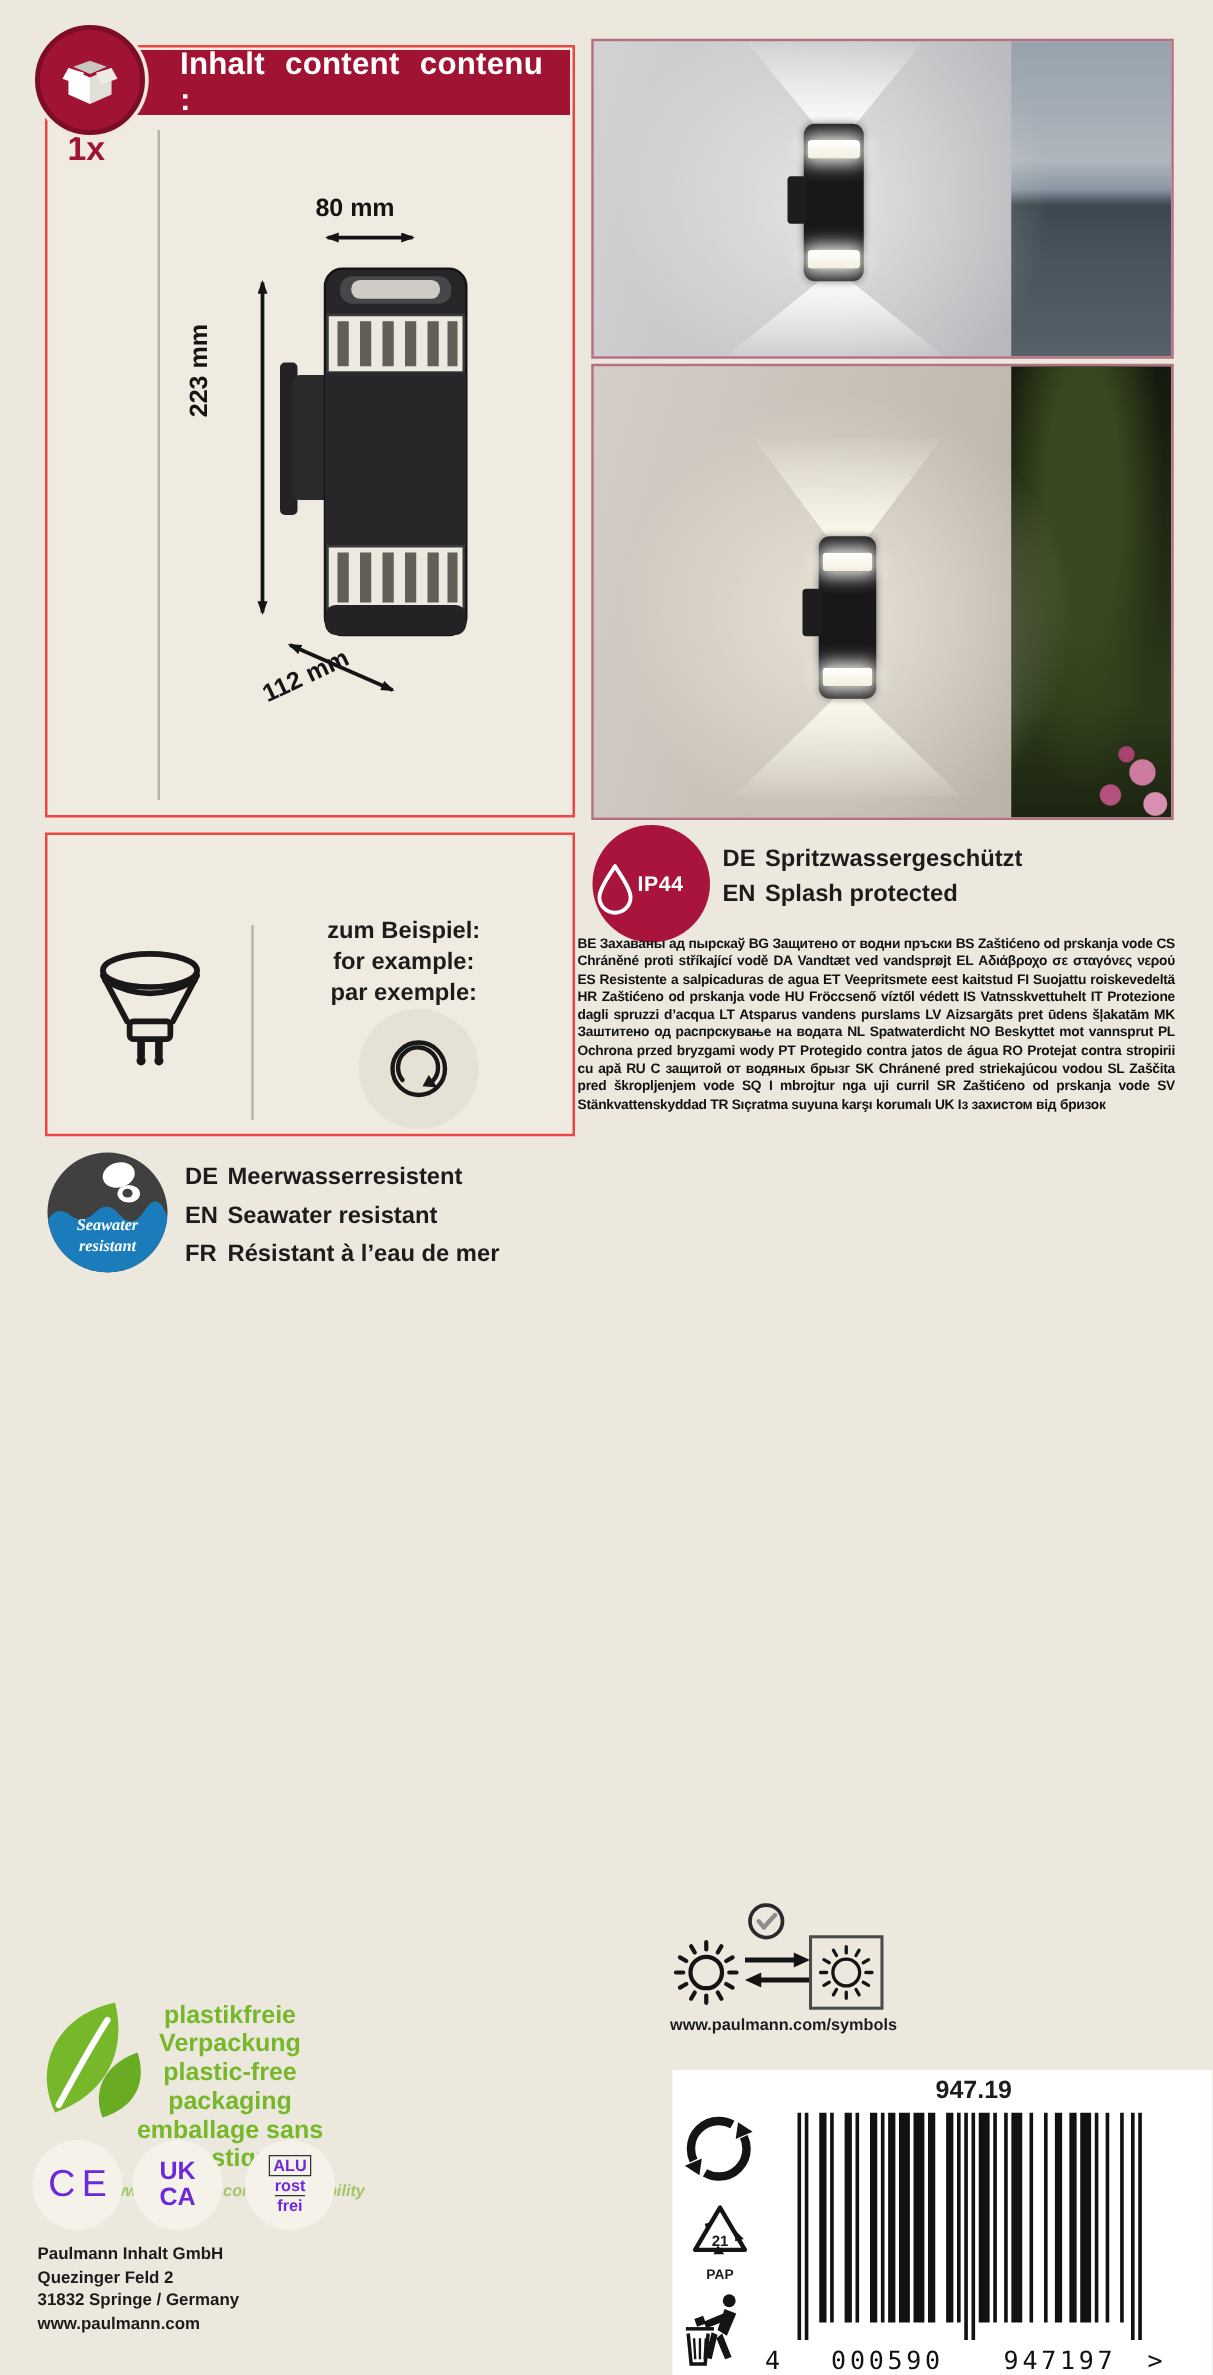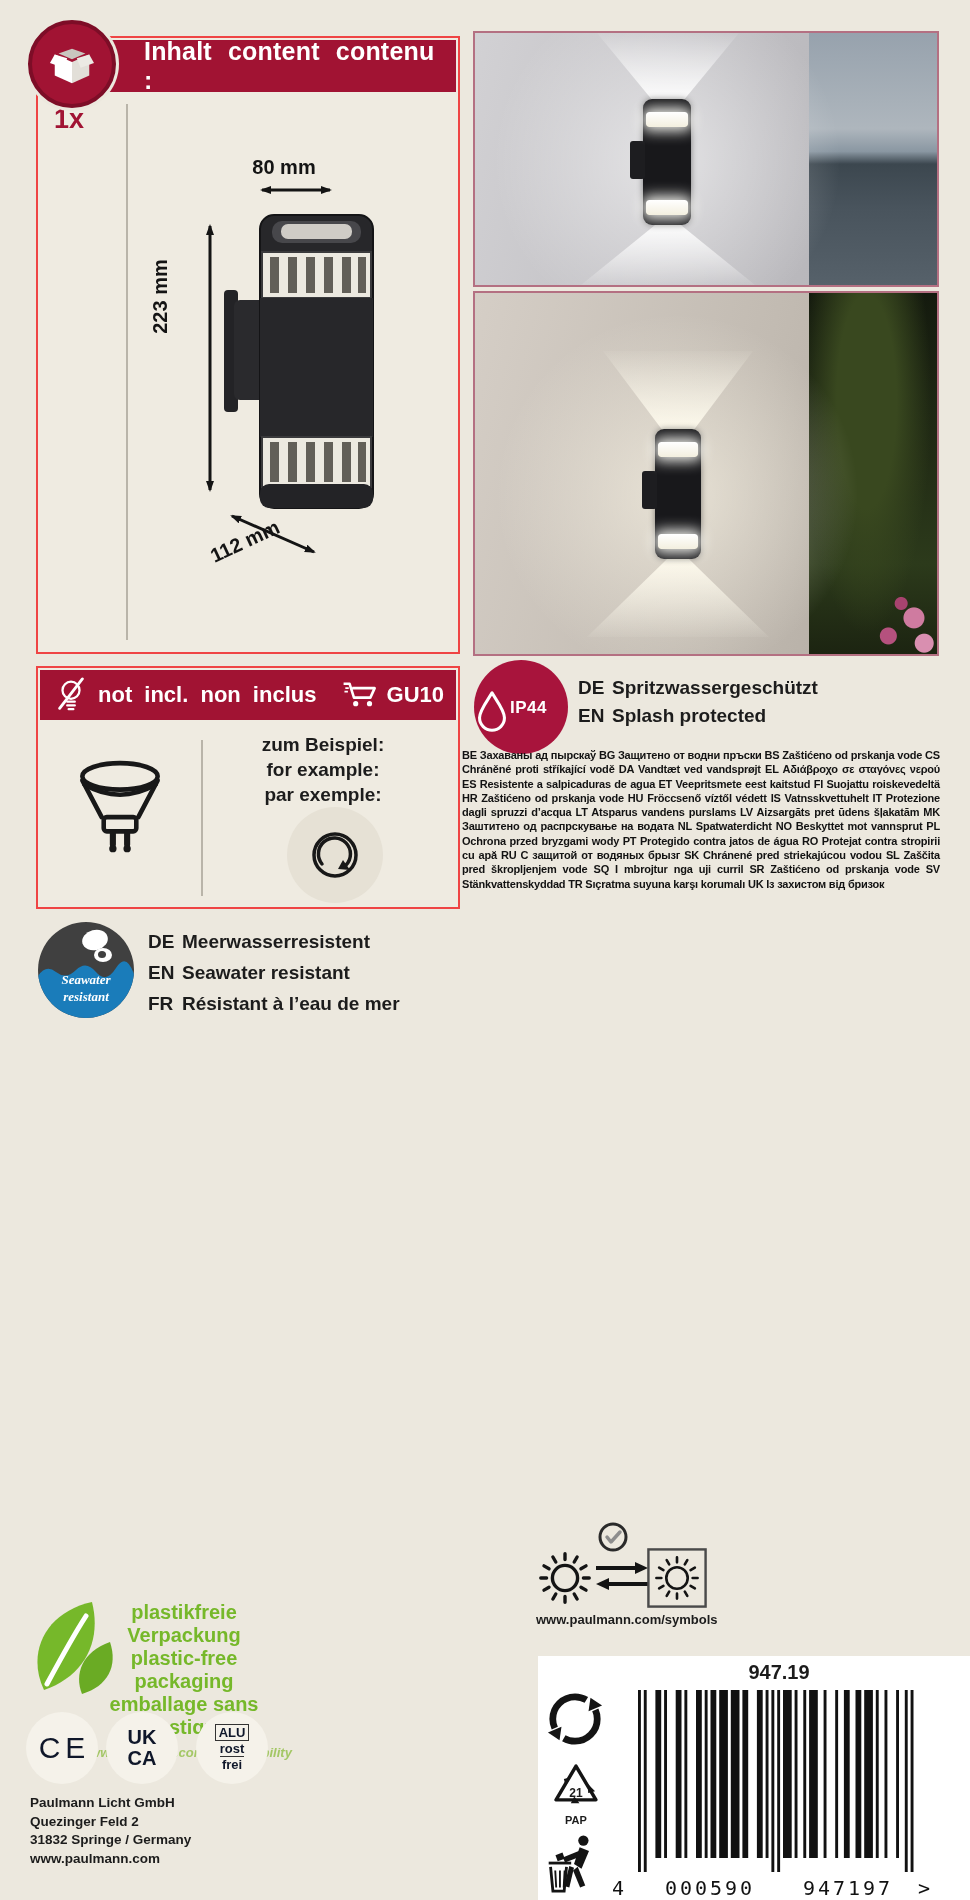--- a/index.html
+++ b/index.html
@@ -76,21 +76,21 @@
   .sea-text{position:absolute;width:96px;text-align:center;color:#fff;font-size:13px;font-weight:bold;font-style:italic;}
   .sea-rows{position:absolute;left:148px;top:926px;font-size:19px;font-weight:bold;line-height:31px;}
   
   .symbols-url{position:absolute;left:536px;top:1612px;font-size:13px;font-weight:bold;}
   
   .sus-text{position:absolute;left:80px;top:1601px;width:208px;text-align:center;color:#76b82a;
     font-size:20px;font-weight:bold;line-height:23px;}
   .sus-url{font-size:13px;font-style:italic;font-weight:bold;color:#a3c765;margin-top:2px;}
   
   .cert{position:absolute;top:1712px;width:72px;height:72px;border-radius:50%;background:#f5f2ea;
-    display:flex;flex-direction:column;align-items:center;justify-content:center;color:#0f172a;}
+    display:flex;flex-direction:column;align-items:center;justify-content:center;color:#6d28d9;}
   .cert-ce{left:26px;font-size:30px;letter-spacing:5px;text-indent:5px;}
   .cert-ukca{left:106px;font-size:20px;font-weight:bold;line-height:21px;}
   .cert-alu{left:196px;font-size:13px;font-weight:bold;line-height:15px;}
   .alu-box{border:1.5px solid #333;padding:0 3px;}
   .rost{border-bottom:1.5px solid #333;}
   
   .address{position:absolute;left:30px;top:1794px;font-size:13.5px;font-weight:bold;line-height:18.5px;}
   
   .white-box{position:absolute;left:538px;top:1656px;width:432px;height:244px;background:#fff;}
   .article{position:absolute;left:96px;top:5px;width:290px;text-align:center;font-size:20px;font-weight:bold;}
@@ -196,39 +196,20 @@
        background:linear-gradient(to bottom,rgba(255,252,240,.95),rgba(255,252,240,.06));"></div>
   <div class="glow" style="background:radial-gradient(circle at 202px 202px,rgba(255,250,235,.6),transparent 55%);"></div>
   <div class="lamp" style="left:180px;top:136px;width:46px;height:130px;">
     <div class="bracket"></div>
     <div class="band" style="top:13px;"></div>
     <div class="band" style="bottom:10px;"></div>
   </div>
 </div>
 
 <div class="frame not-box">
-  <div class="banner nb-banner">
-    <svg width="34" height="36" viewBox="0 0 34 38" style="margin-left:14px;">
-      <g stroke="#fff" stroke-width="2.4" fill="none" stroke-linecap="round">
-        <circle cx="17" cy="14" r="9"></circle>
-        <path d="M13 26 h8 M13 30 h8 M14.5 34 h5"></path>
-        <path d="M5 33 L29 2" stroke-width="3"></path>
-      </g>
-    </svg>
-    <span class="nb-banner-text">not incl. non inclus</span>
-    <svg width="38" height="32" viewBox="0 0 44 36" style="margin-left:auto;">
-      <g stroke="#fff" stroke-width="3" fill="none" stroke-linejoin="round">
-        <path d="M3 5 h7 l5 16 h19 l5 -11 h-26"></path>
-        <path d="M5 10 h4 M4 14 h4" stroke-width="2"></path>
-      </g>
-      <circle cx="17" cy="28" r="3" fill="#fff"></circle>
-      <circle cx="33" cy="28" r="3" fill="#fff"></circle>
-    </svg>
-    <span class="nb-socket" style="margin-right:12px;">GU10</span>
-  </div>
 
   <svg class="gu10-svg" width="92" height="112" viewBox="0 0 90 110">
     <g stroke="#181818" stroke-width="4.5" fill="none" stroke-linecap="round" stroke-linejoin="round">
       <ellipse cx="45" cy="20" rx="37" ry="13"></ellipse>
       <path d="M8 24 L27 60 M82 24 L63 60"></path>
       <path d="M10 28 Q45 48 80 28"></path>
       <rect x="29" y="60" width="32" height="14" rx="3"></rect>
     </g>
     <g stroke="#181818" stroke-width="6" stroke-linecap="round">
       <path d="M38 76 v11 M52 76 v11"></path>
@@ -329,21 +310,21 @@
   <span>UK</span>
   <span>CA</span>
 </div>
 <div class="cert cert-alu">
   <span class="alu-box">ALU</span>
   <span class="rost">rost</span>
   <span>frei</span>
 </div>
 
 <div class="address">
-  <div>Paulmann Licht GmbH</div>
+  <div>Paulmann Inhalt GmbH</div>
   <div>Quezinger Feld 2</div>
   <div>31832 Springe / Germany</div>
   <div>www.paulmann.com</div>
 </div>
 
 <div class="white-box">
   <div class="article">947.19</div>
 
   <svg class="abs" style="left:8px;top:34px;" width="58" height="58" viewBox="0 0 60 60">
     <circle cx="30" cy="30" r="23" fill="none" stroke="#141414" stroke-width="7" stroke-dasharray="58 14 58 14" stroke-dashoffset="10"></circle>

